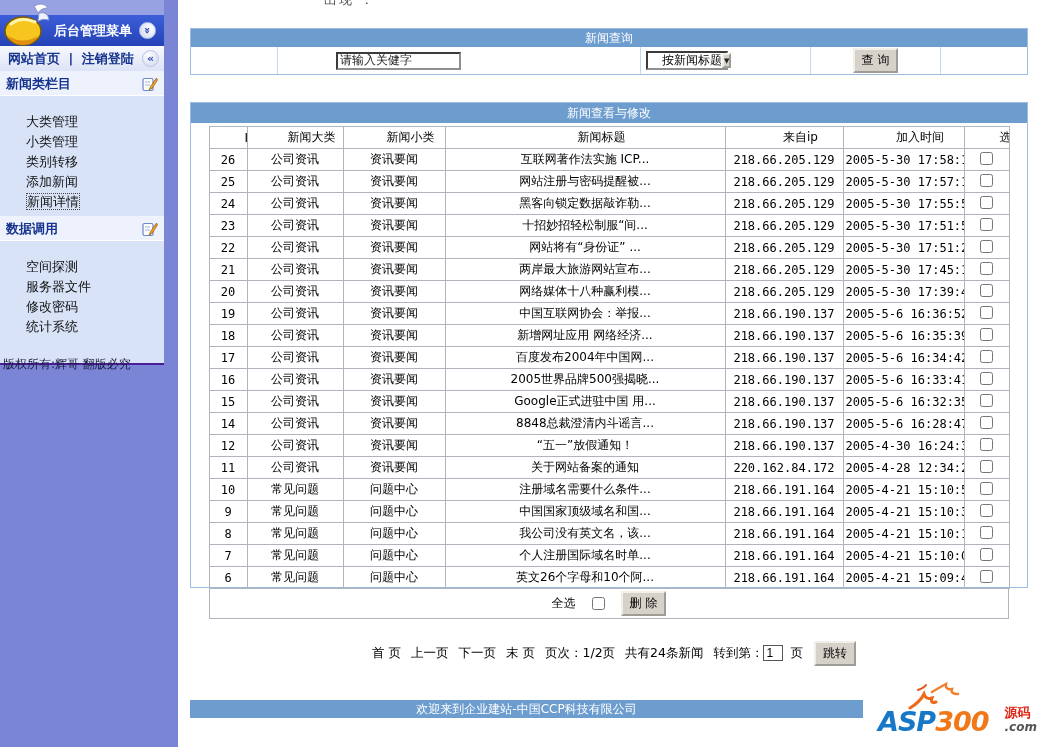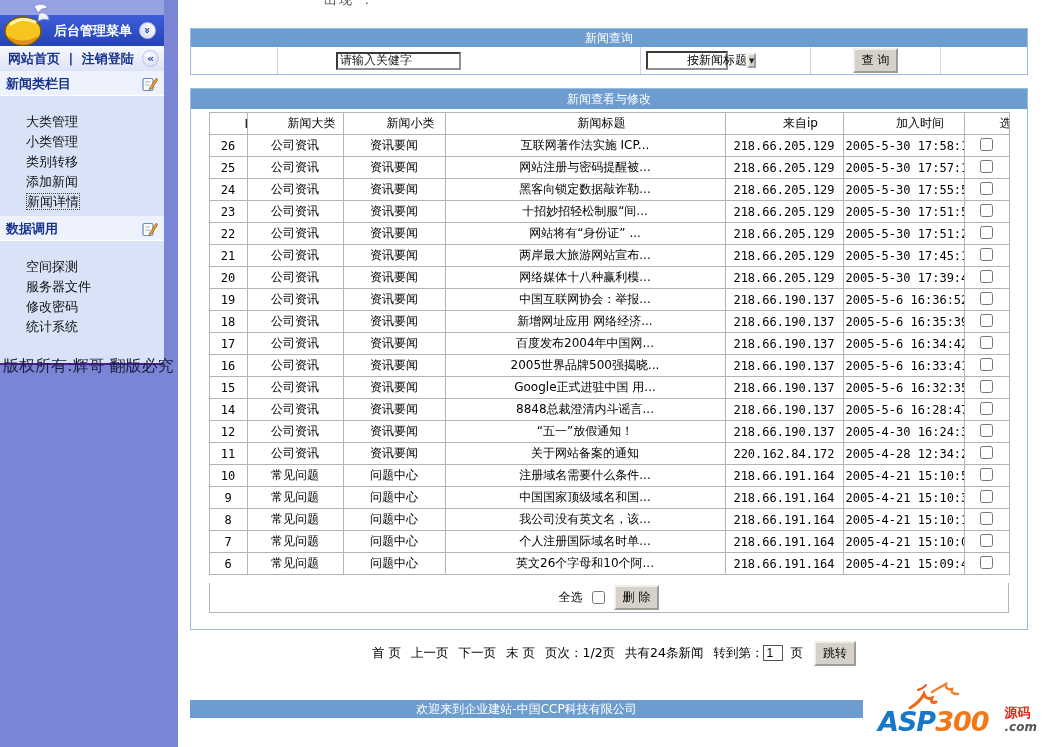--- a/index.html
+++ b/index.html
@@ -25,58 +25,58 @@
   .side-nav .circle { position:absolute; right:5px; top:4px; }
   .side-nav a { color:#16338e; text-decoration:none; }
   .side-sep { color:#16338e; margin:0 4px; }
   .panel { position:absolute; left:0; width:164px; background:#d8e3f7; border-bottom:2px solid #4c1d95; }
   .panel-head { height:25px; background:#edf2fc; border-bottom:1px solid #fff; position:relative;
                 color:#16338e; font-weight:bold; font-size:13px; line-height:25px; padding-left:6px; }
   .panel-head .edit-ic { position:absolute; right:6px; top:4px; }
   .panel-items { padding:16px 0 4px 0; }
   .side-item { height:20px; line-height:20px; padding-left:26px; font-size:13px; color:#111; cursor:pointer; }
   .side-item span.active { border:1px dotted #444; }
-  .copyright { position:absolute; left:3px; top:356px; font-size:16px; color:#1c1c40; }
+  .copyright { position:absolute; left:3px; top:356px; font-size:12px; color:#1c1c40; }
 
   
   .main { position:absolute; left:178px; top:0; width:869px; height:747px; background:#fff; }
   .top-fragment { position:absolute; left:146px; top:0; width:140px; height:9px; overflow:hidden; color:#555; }
   .top-fragment span { display:block; margin-top:-9px; font-size:13px; letter-spacing:2px; }
 
   .bluebar { background:#6d9dcf; color:#fff; font-size:12px; text-align:center; }
 
   .search-box { position:absolute; left:12px; top:28px; width:838px; border:1px solid #9dbde0; background:#fff; }
   .search-box .bluebar { height:18px; line-height:18px; }
   .search-row { height:27px; display:flex; align-items:center; }
   .scell { height:100%; display:flex; align-items:center; border-right:1px solid #c5d9ee; }
   .scell.c1 { width:87px; }
   .scell.c2 { width:363px; }
   .scell.c3 { width:170px; }
   .scell.c4 { width:130px; justify-content:center; }
   .scell.c5 { flex:1; border-right:none; }
   .kw-input { margin-left:58px; width:125px; height:18px; border:2px inset #8f8f8f; font-size:12px; padding:0 2px;
               font-family:"DejaVu Sans", sans-serif; color:#222; }
   .fselect { margin-left:5px; width:82px; height:19px; border:2px inset #8f8f8f; background:#fff; display:flex; align-items:center; }
-  .fselect-text { flex:1; font-size:12px; padding-left:2px; white-space:nowrap;margin-left:37px; }
+  .fselect-text { flex:1; font-size:12px; padding-left:14px; white-space:nowrap; }
   .fselect-btn { width:15px; height:15px; background:#d6d2ca; border:2px outset #f2efe8; font-size:7px;
                  display:flex; align-items:center; justify-content:center; color:#222; }
   .btn3d { background:#d6d2ca; border:2px outset #f2efe8; font-size:12px; color:#000; padding:2px 7px;
            font-family:"DejaVu Sans", sans-serif; cursor:pointer; }
 
-  .table-box { position:absolute; left:12px; top:88px; width:838px; height:542px; border:1px solid #9dbde0; background:#fff; }
+  .table-box { position:absolute; left:12px; top:102px; width:838px; height:486px; border:1px solid #9dbde0; background:#fff; }
   .table-box .bluebar { height:20px; line-height:20px; }
   table.news { width:800px; margin:3px auto 0 auto; border-collapse:collapse; table-layout:fixed; }
   table.news th, table.news td { border:1px solid #b3b3bd; font-size:12px; text-align:center;
                                  height:22px; padding:0 2px; overflow:hidden; white-space:nowrap; font-weight:normal; }
   table.news th { color:#000;padding-left:35px; }
   .mono { font-family:"DejaVu Sans Mono", monospace; font-size:12px; }
   td.title-cell { cursor:pointer; }
   input[type=checkbox] { width:13px; height:13px; }
-  .action-row { width:800px; margin:8px auto; height:30px; border:1px solid #b3b3bd; border-top:none;
-                display:flex; align-items:center; justify-content:center; gap:9px; font-size:12px; }
+  .action-row { width:800px; margin:0 auto; height:30px; border:1px solid #b3b3bd; border-top:none;
+                display:flex; align-items:center; justify-content:center; gap:16px; font-size:12px; }
 
   .pagination { position:absolute; left:0; top:641px; width:869px; text-align:center; font-size:12.5px; color:#000; }
   .pagination span { margin:0 3px; cursor:pointer; }
   .pg-input { width:20px; height:16px; border:1px solid #555; font-size:12px; padding-left:2px; }
   .pagination .btn3d { margin-left:4px; }
 
   .footer-bar { position:absolute; left:12px; top:700px; width:673px; height:18px; line-height:18px; }
 
   
   .asplogo { position:absolute; left:700px; top:684px; width:175px; height:58px; }

